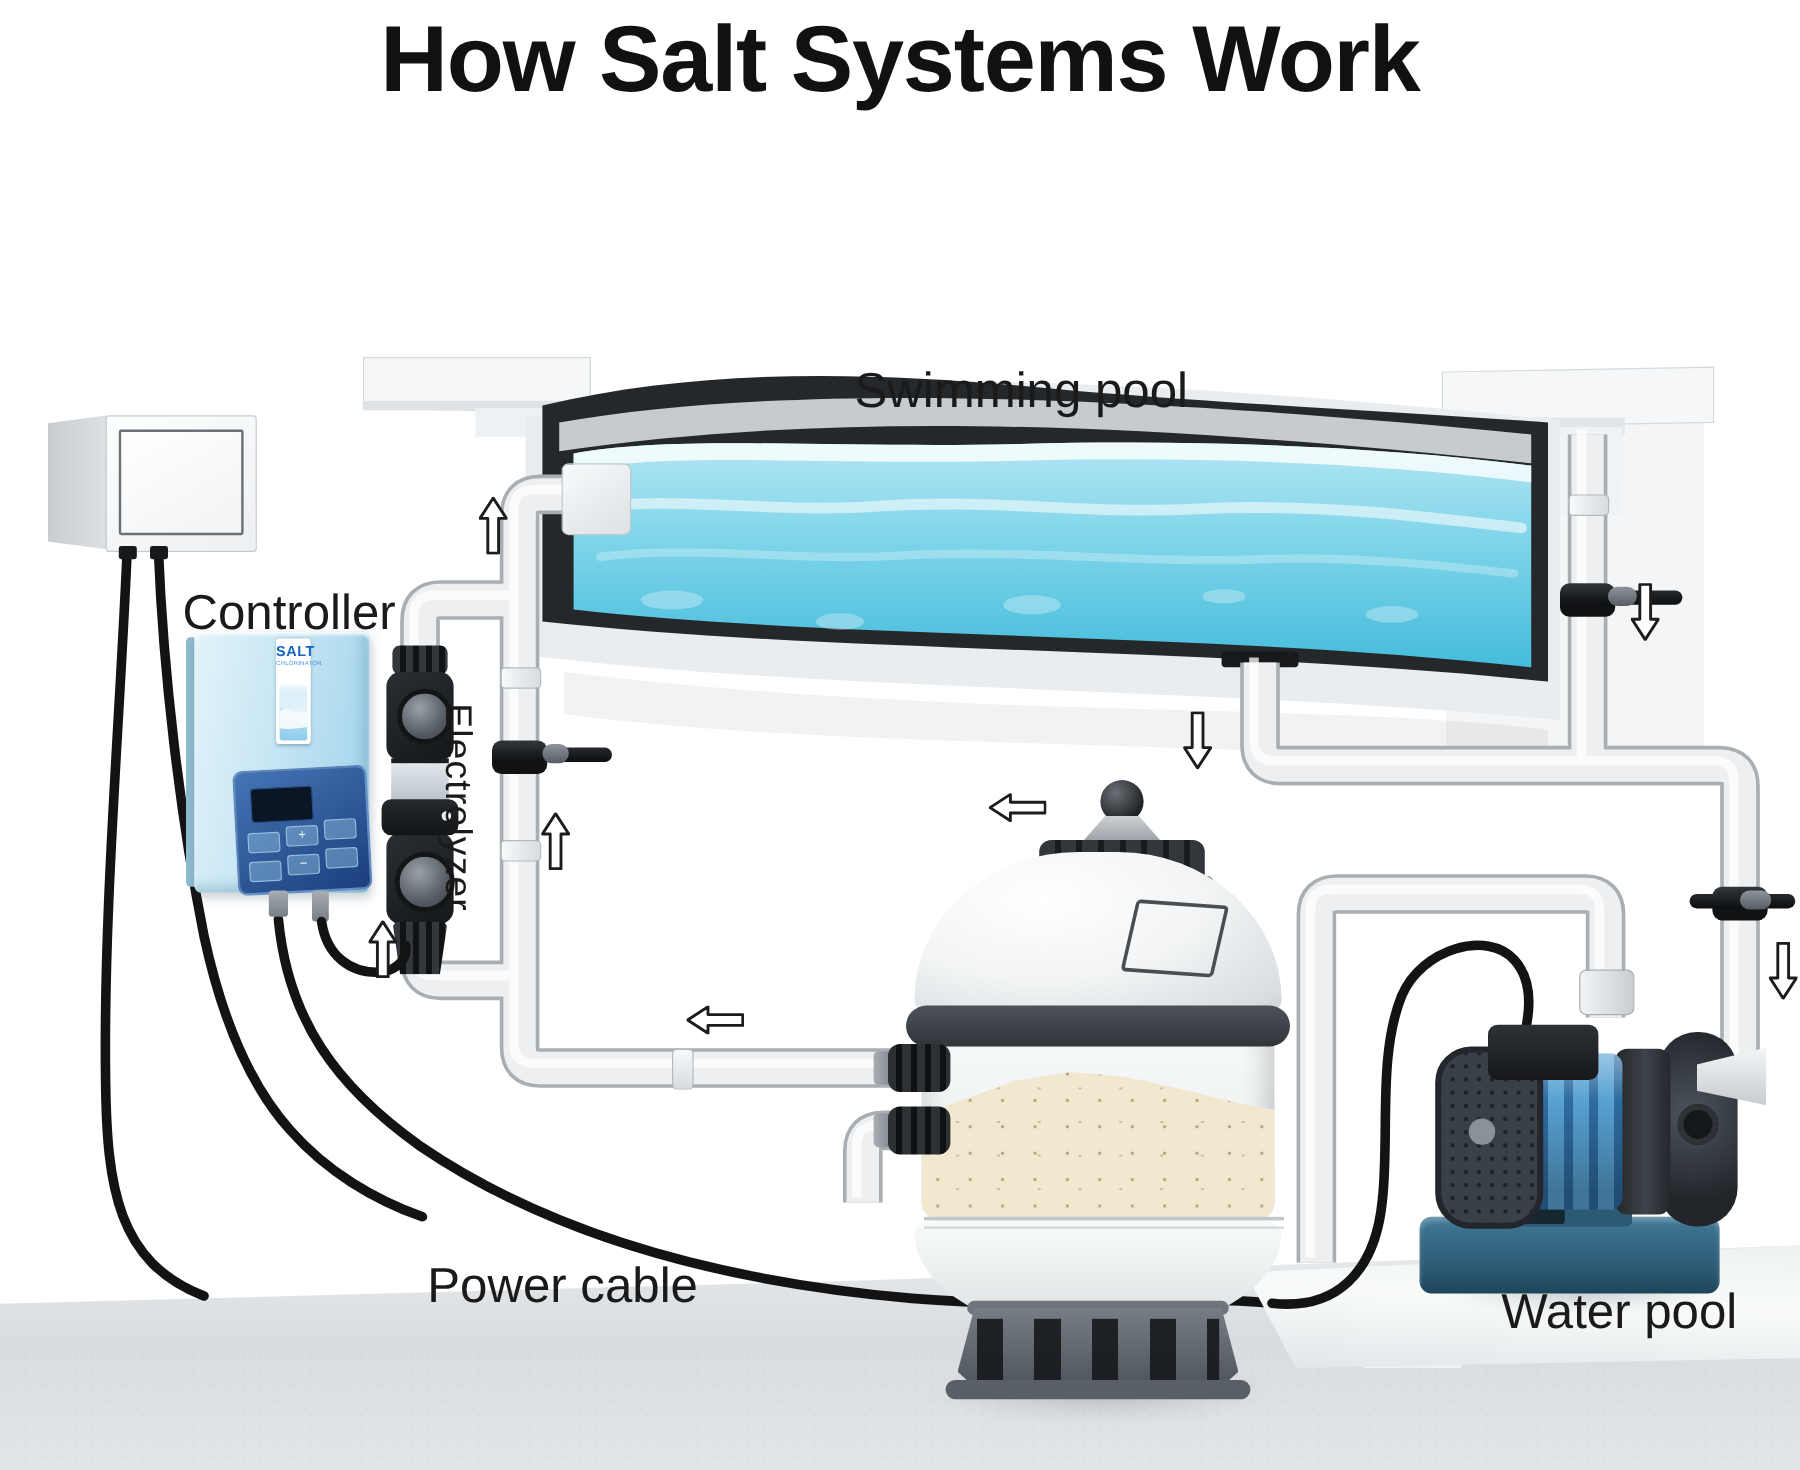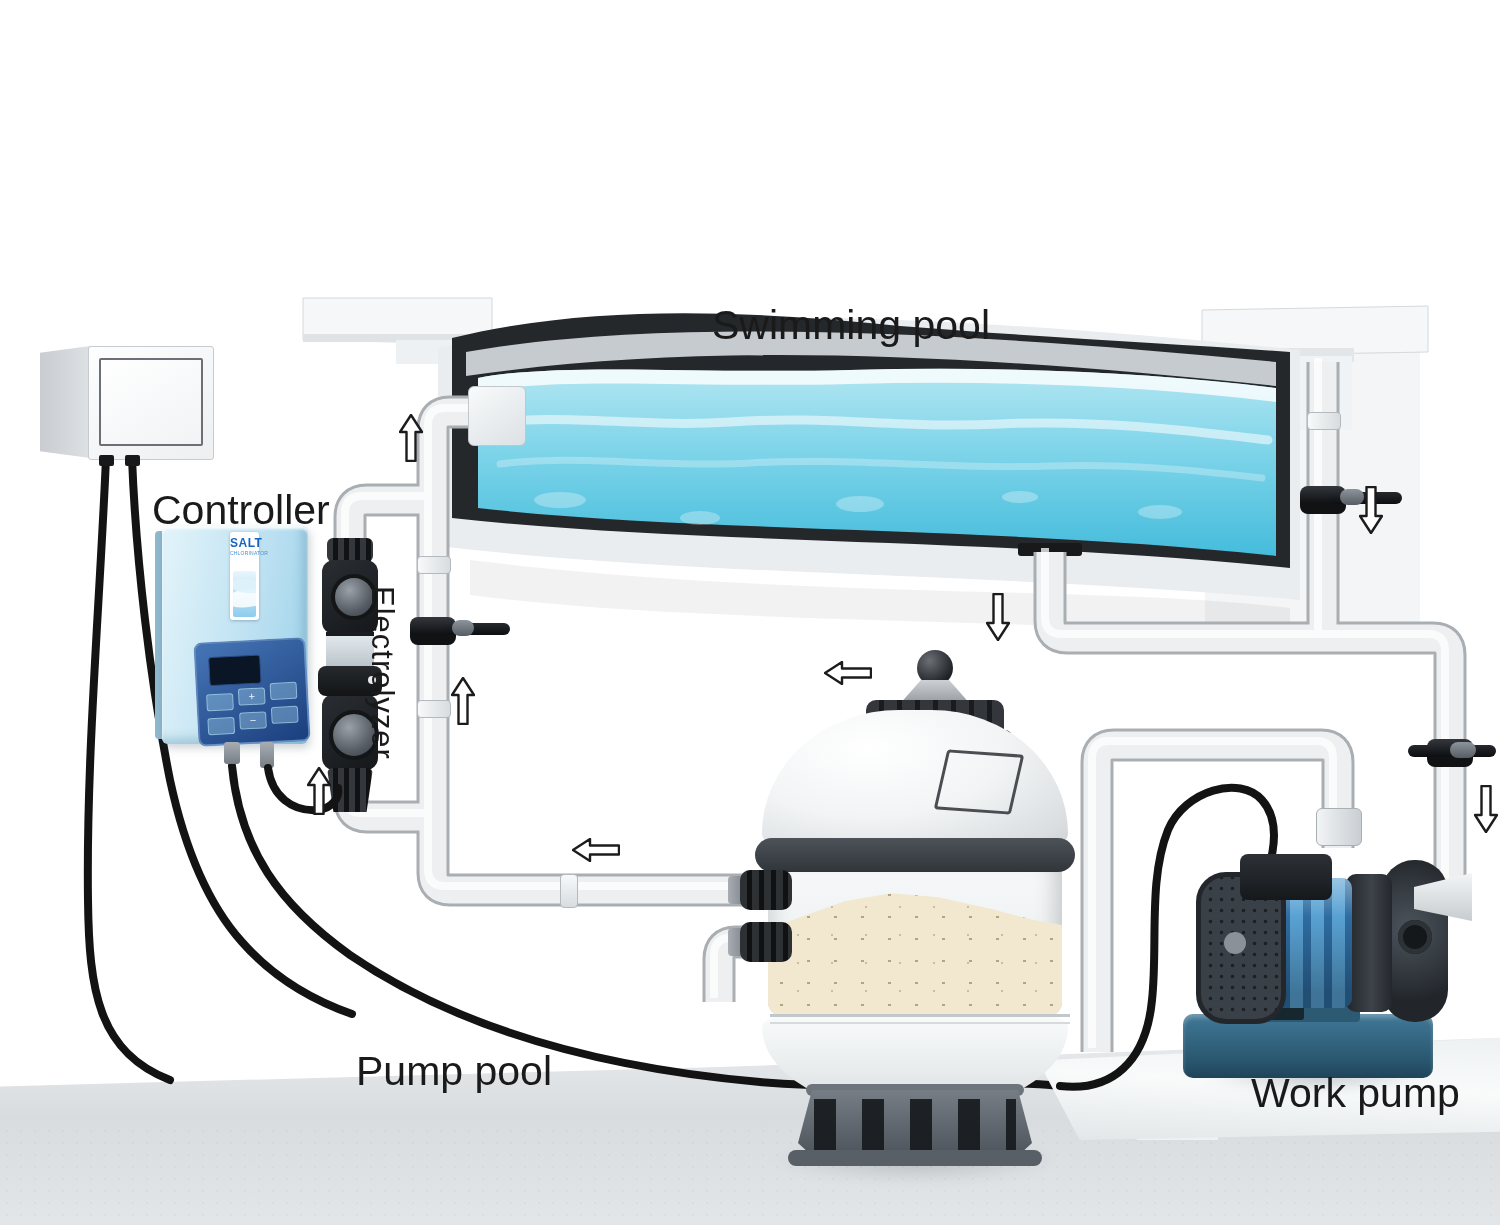--- a/index.html
+++ b/index.html
@@ -356,19 +356,20 @@
       </svg></span>
   <span class="abs arrow" style="left:824px;top:661px;">
     <svg width="48" height="24" viewBox="0 0 48 24">
         <path d="M1,12 L18,1 L18,7.5 L47,7.5 L47,16.5 L18,16.5 L18,23 Z" fill="#fff" stroke="#1c1c1c" stroke-width="2.4" stroke-linejoin="round"></path>
       </svg></span>
   <span class="abs arrow" style="left:572px;top:838px;">
     <svg width="48" height="24" viewBox="0 0 48 24">
         <path d="M1,12 L18,1 L18,7.5 L47,7.5 L47,16.5 L18,16.5 L18,23 Z" fill="#fff" stroke="#1c1c1c" stroke-width="2.4" stroke-linejoin="round"></path>
       </svg></span>
 
+  <div class="abs title" style="z-index:10;">How Salt Systems Work</div>
   <div class="abs lbl" style="left:152px;top:487px;z-index:10;">Controller</div>
   <div class="abs lbl" style="left:712px;top:302px;z-index:10;">Swimming pool</div>
   <div class="abs lbl lbl-vert" style="left:364px;top:586px;z-index:10;">Electrolyzer</div>
-  <div class="abs lbl" style="left:356px;top:1048px;z-index:10;">Pump pool</div>
-  <div class="abs lbl" style="left:1251px;top:1070px;z-index:10;">Work pump</div>
+  <div class="abs lbl" style="left:356px;top:1048px;z-index:10;">Power cable</div>
+  <div class="abs lbl" style="left:1251px;top:1070px;z-index:10;">Water pool</div>
 
 </div>
 
 </body></html>

